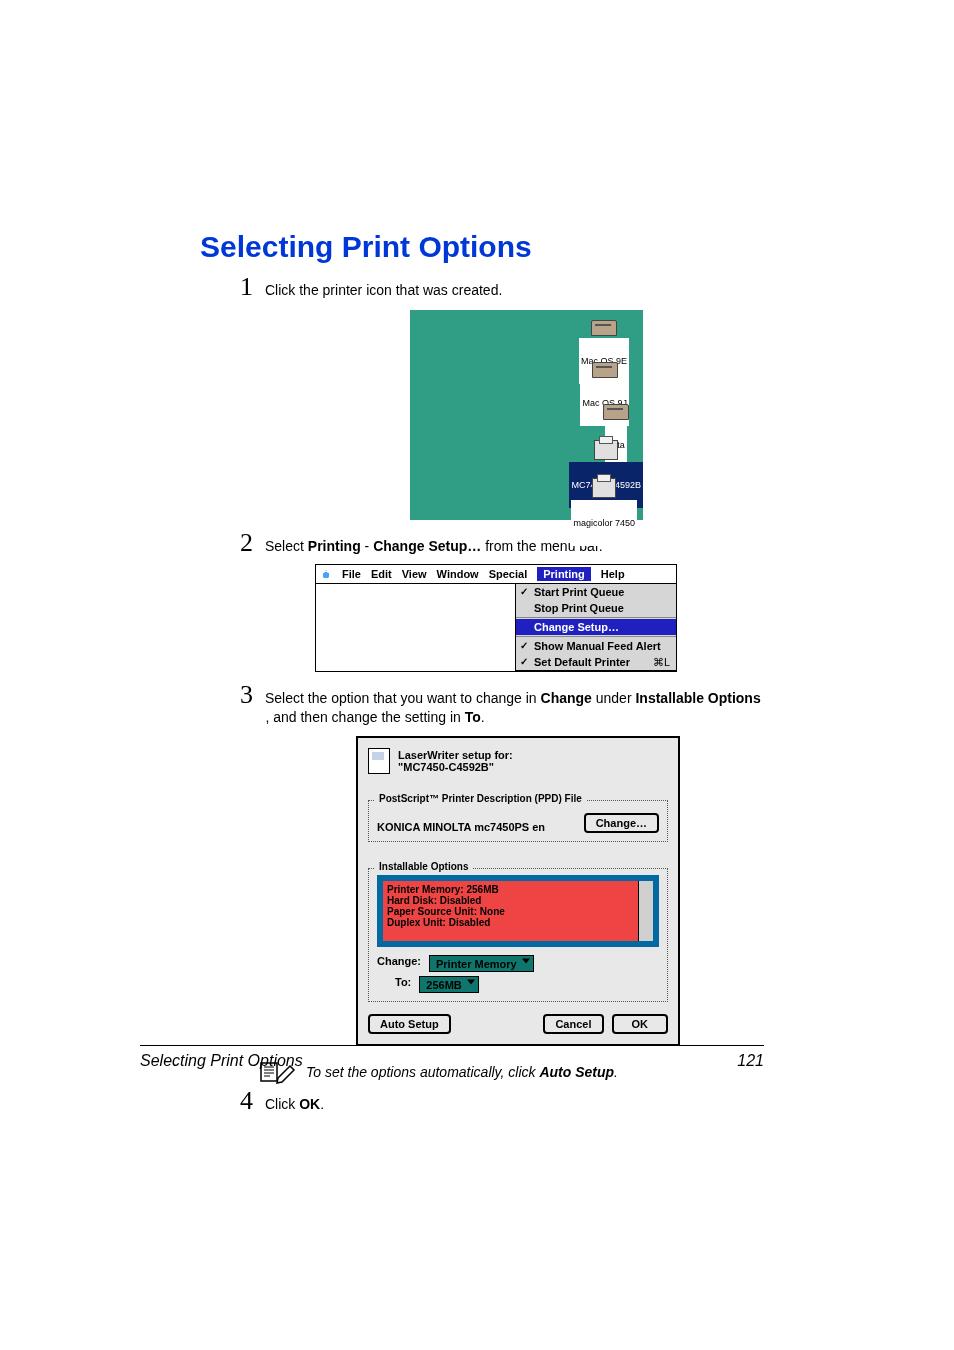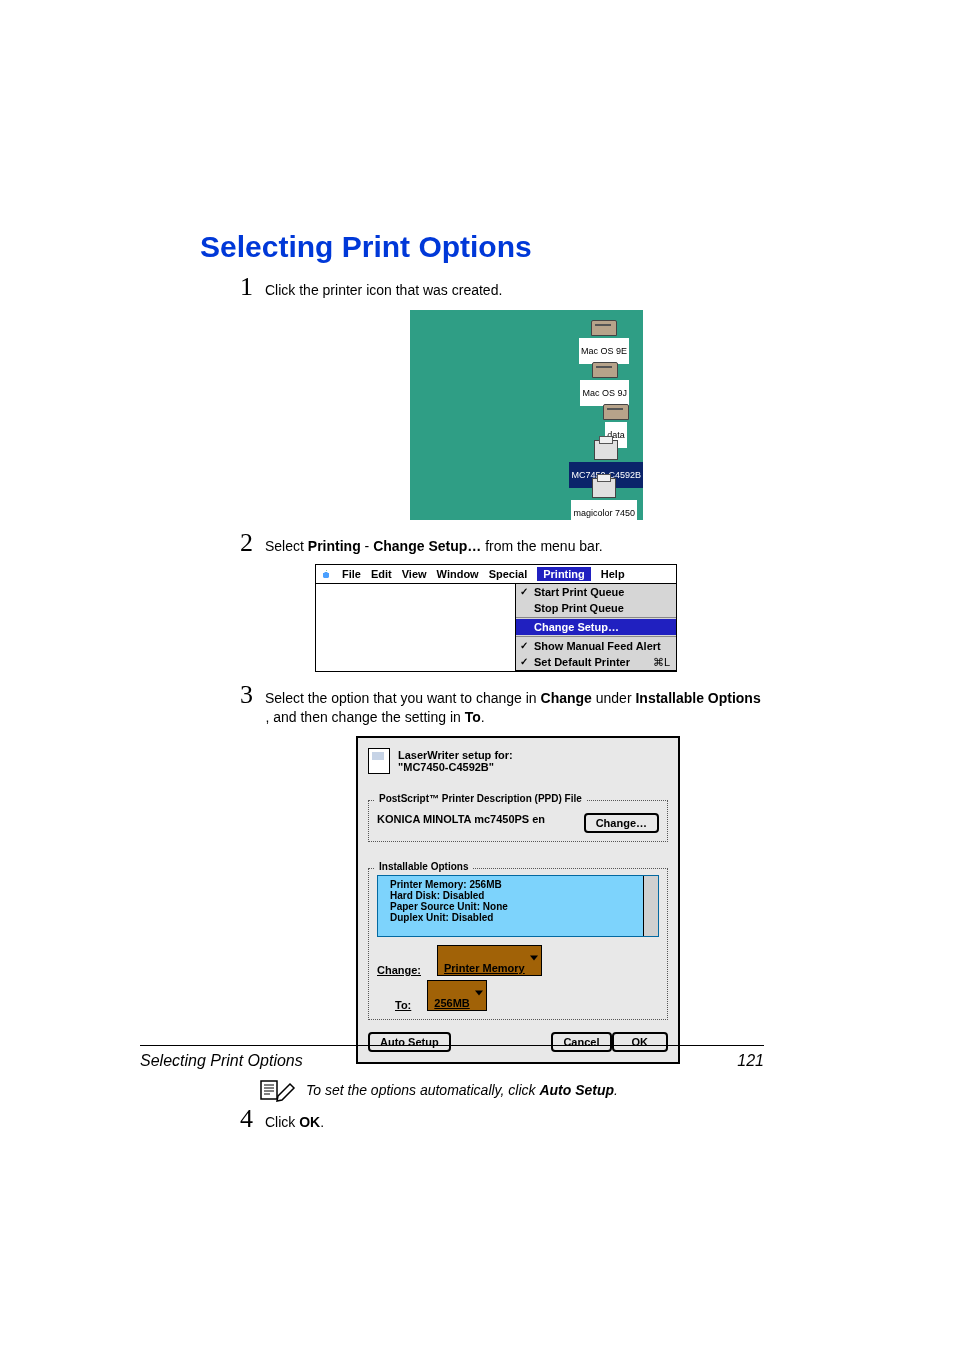--- a/index.html
+++ b/index.html
@@ -73,21 +73,21 @@
   }
   .disk-icon::after {
     content: '';
     position: absolute;
     left: 3px; top: 3px;
     width: 16px; height: 2px;
     background: #555;
   }
   .desk-label {
     background: #fff;
-    padding: 8px 2px;
+    padding: 18px 2px;
     margin-top: 2px;
     white-space: nowrap;
   }
   .desk-label.sel {
     background: #0a246a;
     color: #fff;
   }
   .printer-icon {
     width: 22px; height: 18px;
     background: #e0e0e0;
@@ -204,35 +204,35 @@
     position: absolute;
     top: -8px;
     left: 6px;
     background: #e8e8e8;
     padding: 0 4px;
     font-size: 10px;
   }
   .ppd-row {
     display:flex;
     justify-content:space-between;
-    align-items:flex-start;
+    align-items:flex-end;
     margin-top:6px;
   }
   .btn-classic {
     border: 2px solid #000;
     border-radius: 4px;
     background: #e8e8e8;
     padding: 2px 10px;
     font: inherit;
     cursor: default;
   }
   .opt-list {
-    border: 1px solid #0369a1;
-    background: #7dd3fc;
-    padding: 3px 12px;
+    border: 6px solid #0369a1;
+    background: #ef4444;
+    padding: 3px 4px;
     font-size: 10px;
     height: 54px;
     overflow: hidden;
     position: relative;
     margin-bottom: 8px;
   }
   .opt-list::after {
     content:'';
     position:absolute;
     right:0; top:0;
@@ -243,29 +243,28 @@
   .opt-list .arrow {
     position:absolute;
     right:2px;
     width:10px; height:10px;
     font-size:8px;
     text-align:center;
     line-height:10px;
   }
   .row-field {
     display:flex;
-    align-items:flex-end;
-    gap:16px;
+    align-items:flex-start;
+    gap:8px;
     margin-top:4px;
-    text-decoration:underline;
   }
   .popup {
     border: 1px solid #000;
-    background: #a16207;
-    padding: 16px 16px 1px 6px;
+    background: #0f766e;
+    padding: 2px 16px 1px 6px;
     position: relative;
     font-weight: bold;
   }
   .popup::after {
     content: "";
     position: absolute;
     right: 3px; top: 50%;
     transform: translateY(-50%);
     border: 4px solid transparent;
     border-top: 5px solid #000;
@@ -422,21 +421,21 @@
         <span class="popup">Printer Memory</span>
       </div>
       <div class="row-field" style="margin-left:18px;">
         <span>To:</span>
         <span class="popup">256MB</span>
       </div>
     </div>
 
     <div class="dlg-buttons">
       <button class="btn-classic">Auto Setup</button>
-      <div style="display:flex; justify-content:flex-end;">
+      <div style="display:flex; gap:8px;justify-content:flex-end;">
         <button class="btn-classic">Cancel</button>
         <button class="btn-classic" style="padding:2px 18px;">OK</button>
       </div>
     </div>
   </div>
 
   <div class="note-row">
     <span class="note-icon">
       <svg viewBox="0 0 36 24">
         <rect x="1" y="3" width="16" height="18" fill="none" stroke="#000" stroke-width="1.5"></rect>

